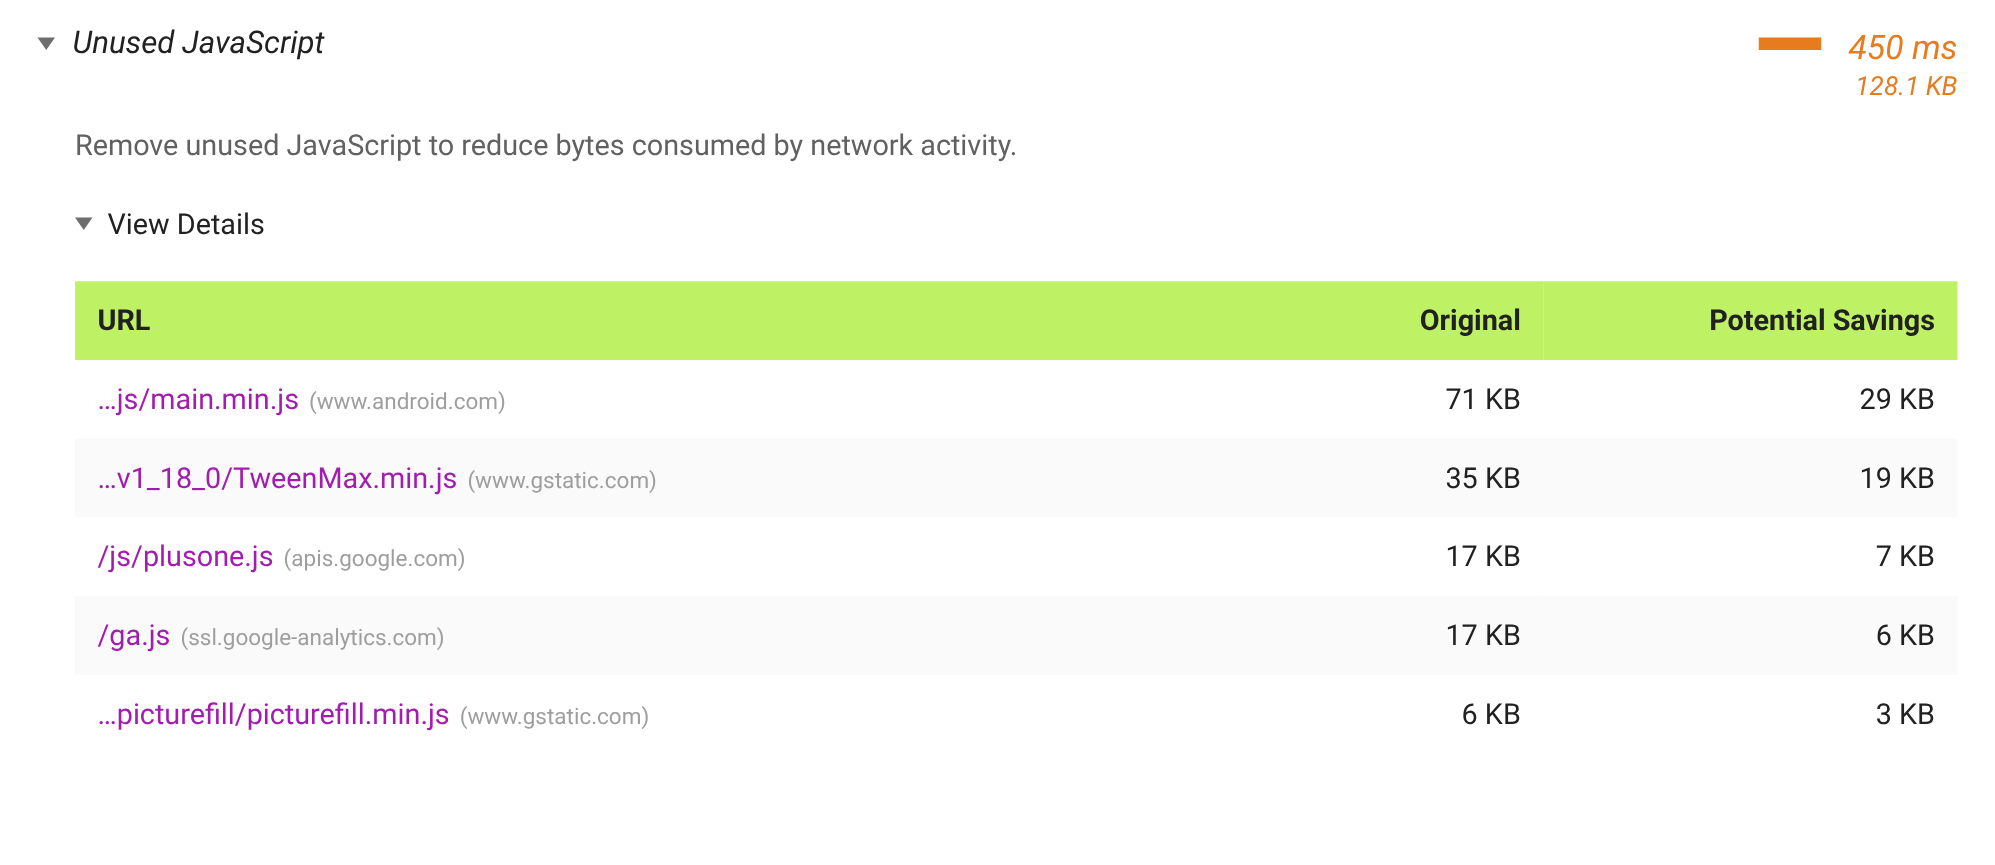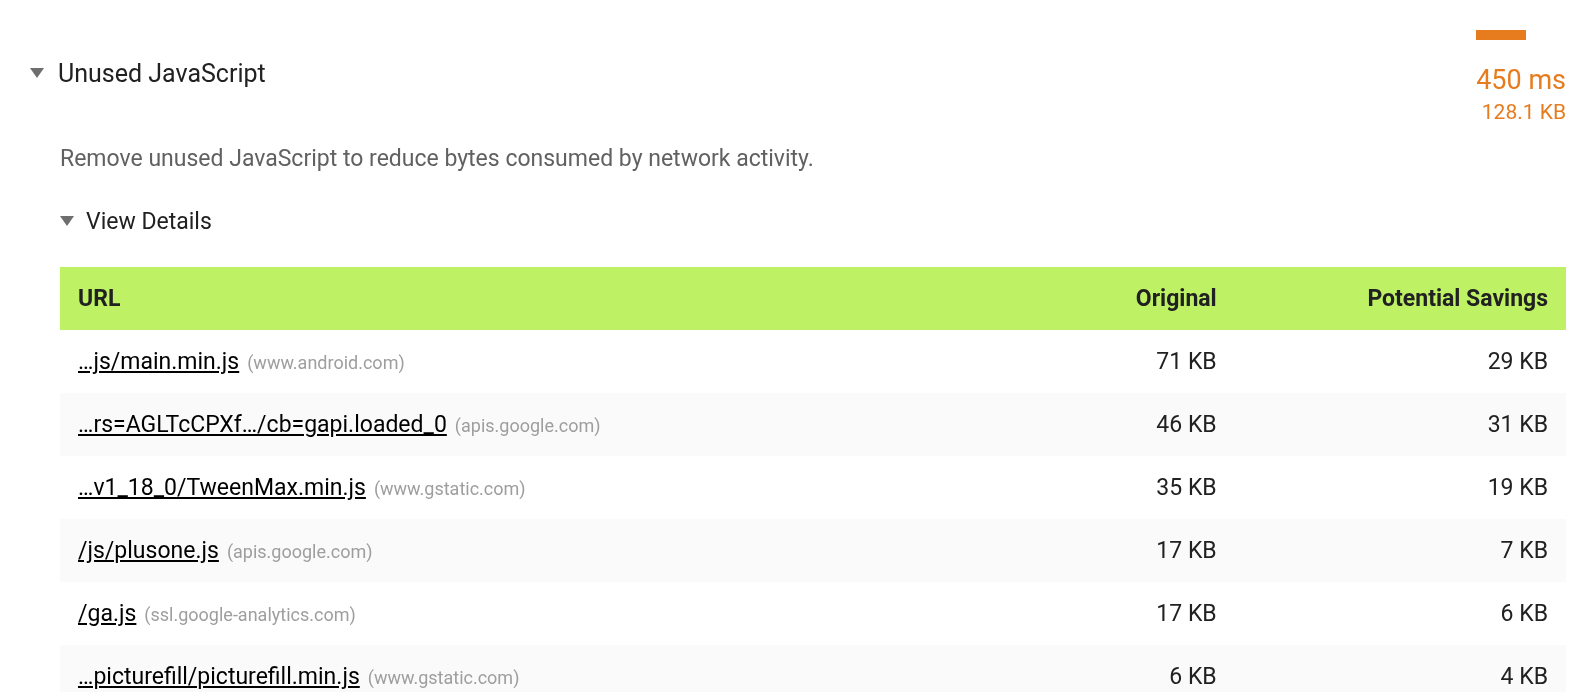--- a/index.html
+++ b/index.html
@@ -9,23 +9,24 @@
     }
     body {
       font-family: -apple-system, BlinkMacSystemFont, "Segoe UI", Roboto, "Helvetica Neue", Arial, sans-serif;
       background: #ffffff;
       color: #212121;
       padding: 20px 30px;
       font-size: 21px;
     }
     .audit-header {
       display: flex;
-      align-items: center;
+      align-items: flex-start;
       justify-content: space-between;
       margin-bottom: 18px;
+      font-style: italic;
     }
     .audit-title-wrap {
       display: flex;
       align-items: center;
       gap: 14px;
     }
     .disclosure-triangle {
       width: 0;
       height: 0;
       border-left: 7px solid transparent;
@@ -35,21 +36,20 @@
     }
     .audit-title {
       font-size: 25px;
       font-weight: 400;
       color: #212121;
     }
     .audit-metrics {
       display: flex;
       align-items: flex-start;
       gap: 22px;
-      flex-direction: column;
     }
     .metric-bar {
       width: 50px;
       height: 10px;
       background: #e67c1e;
       margin-top: 10px;
     }
     .metric-values {
       text-align: right;
       color: #e67c1e;
@@ -114,22 +114,21 @@
       font-size: 23px;
       color: #212121;
       vertical-align: middle;
     }
     .results-table td.col-original,
     .results-table td.col-savings {
       text-align: right;
       white-space: nowrap;
     }
     .url-path {
-      color: #000000;
-      text-decoration: underline;
+      color: #a21caf;
     }
     .url-host {
       color: #9e9e9e;
       font-size: 18px;
       margin-left: 8px;
     }
     .col-url {
       width: 60%;
     }
     .col-original {
@@ -172,39 +171,34 @@
         <th class="col-savings">Potential Savings</th>
       </tr>
     </thead>
     <tbody id="table-body">
     <tr>
           <td class="col-url"><span class="url-path">…js/main.min.js</span><span class="url-host">(www.android.com)</span></td>
           <td class="col-original">71 KB</td>
           <td class="col-savings">29 KB</td>
         </tr>
         <tr>
-          <td class="col-url"><span class="url-path">…rs=AGLTcCPXf…/cb=gapi.loaded_0</span><span class="url-host">(apis.google.com)</span></td>
-          <td class="col-original">46 KB</td>
-          <td class="col-savings">31 KB</td>
-        </tr>
-        <tr>
           <td class="col-url"><span class="url-path">…v1_18_0/TweenMax.min.js</span><span class="url-host">(www.gstatic.com)</span></td>
           <td class="col-original">35 KB</td>
           <td class="col-savings">19 KB</td>
         </tr>
         <tr>
           <td class="col-url"><span class="url-path">/js/plusone.js</span><span class="url-host">(apis.google.com)</span></td>
           <td class="col-original">17 KB</td>
           <td class="col-savings">7 KB</td>
         </tr>
         <tr>
           <td class="col-url"><span class="url-path">/ga.js</span><span class="url-host">(ssl.google-analytics.com)</span></td>
           <td class="col-original">17 KB</td>
           <td class="col-savings">6 KB</td>
         </tr>
         <tr>
           <td class="col-url"><span class="url-path">…picturefill/picturefill.min.js</span><span class="url-host">(www.gstatic.com)</span></td>
           <td class="col-original">6 KB</td>
-          <td class="col-savings">4 KB</td>
+          <td class="col-savings">3 KB</td>
         </tr>
       </tbody>
   </table>
 </div>
 
 </body></html>

